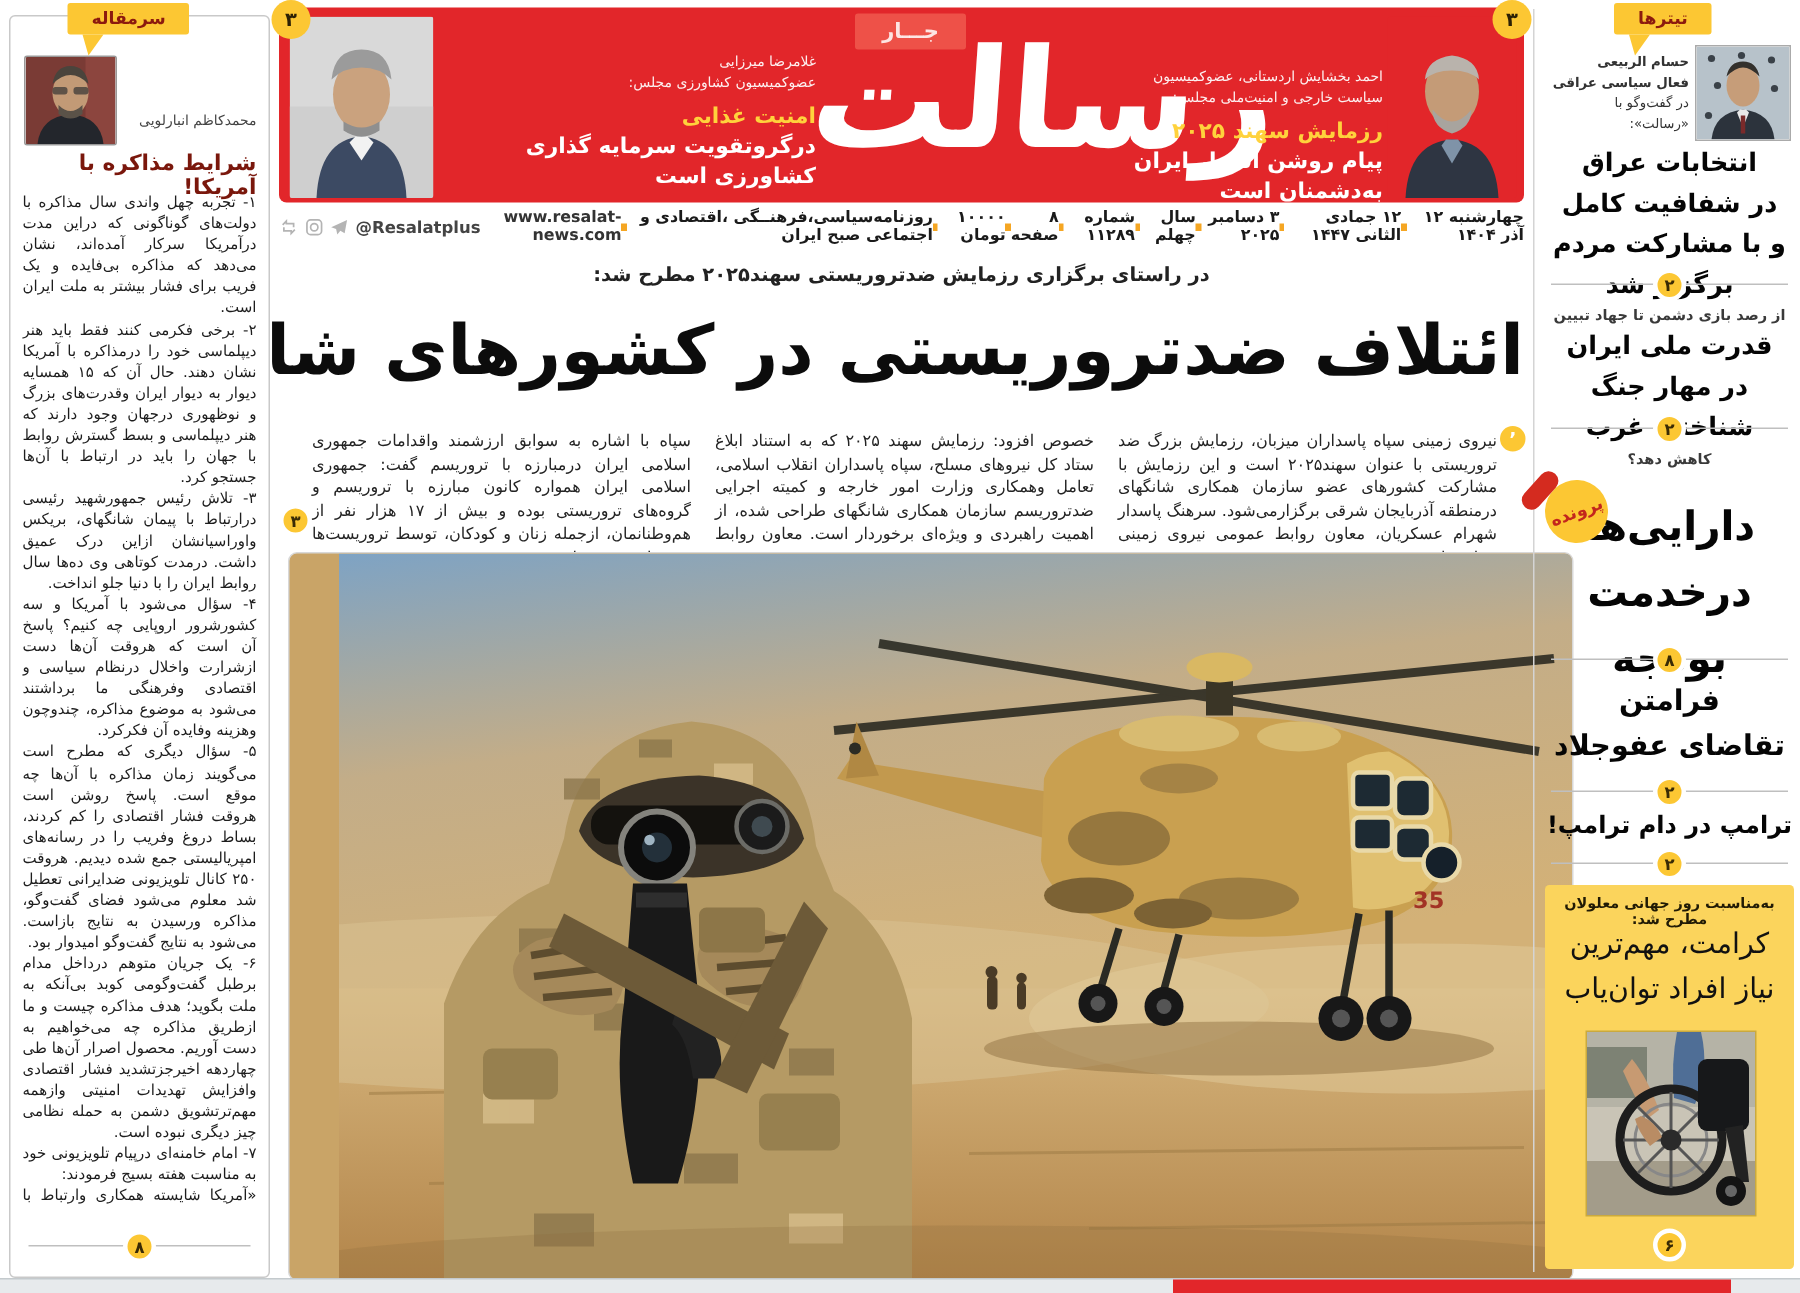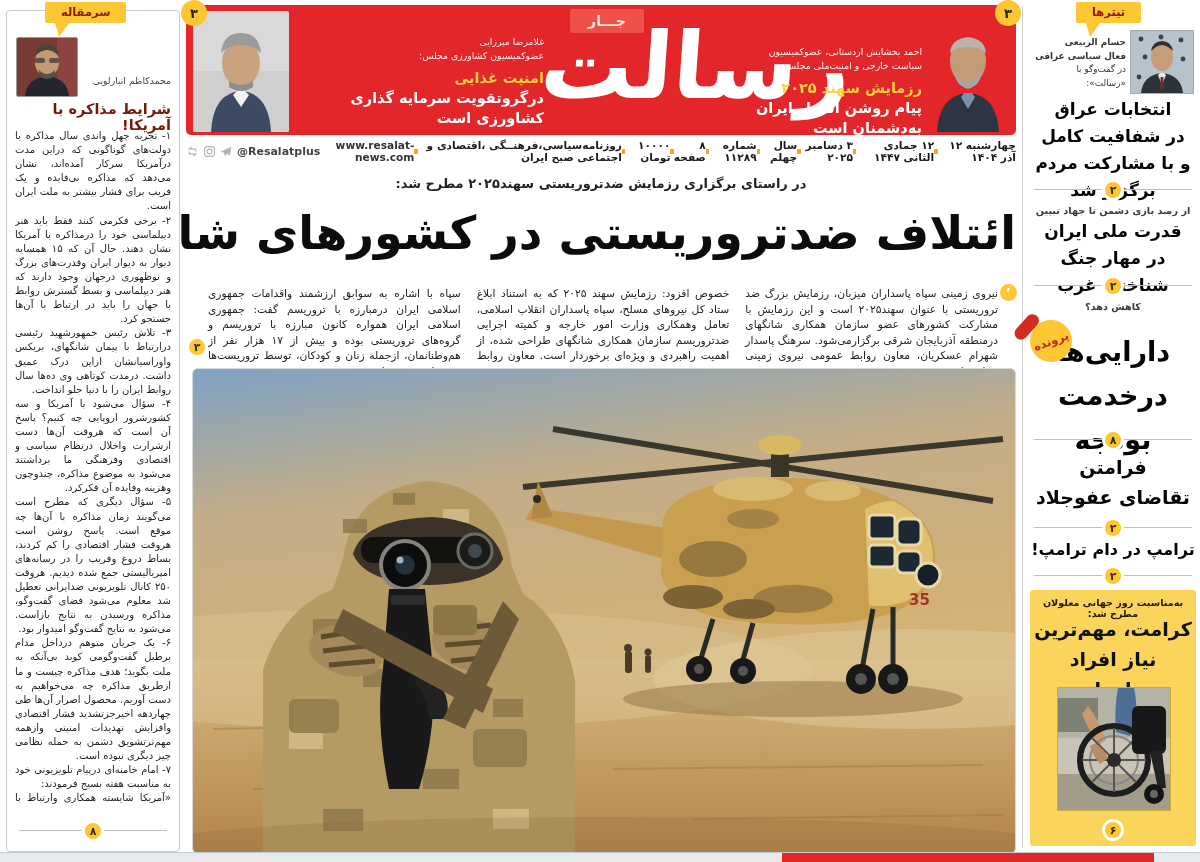--- a/index.html
+++ b/index.html
@@ -60,21 +60,21 @@
             font-size:46px;line-height:82px;font-weight:bold;color:#0c0c0c;letter-spacing:-1px;}
   .lead-body{left:208px;top:286px;width:790px;height:78px;display:flex;direction:rtl;gap:16px;
              text-align:justify;font-size:10.7px;line-height:15.6px;color:#232323;}
   .lead-body .col{flex:1;}
   .quote-icon{left:1000px;top:284px;width:17px;height:17px;border-radius:50%;background:#fcc733;
       color:#fff;font-weight:bold;display:flex;align-items:center;justify-content:center;
       font-size:12px;transform:rotate(180deg);}
   .lead-badge{left:186px;top:336px;}
 
   
-  .photo{left:192px;top:368px;width:822px;height:484px;border:1px solid #d8d8d8;border-radius:6px;overflow:hidden;background:#c9a467;}
+  .photo{left:192px;top:368px;width:822px;height:484px;border:1px solid #d8d8d8;border-radius:6px;overflow:hidden;background:#c9a467;padding-left:33px;}
 
   
   .vline{left:1022px;top:6px;bottom:14px;width:1px;background:#d4d4d4;}
   .right-col{left:1030px;top:0;width:166px;height:852px;}
   .right-tab{left:46px;top:2px;}
   .rc-photo{right:2px;top:30px;width:62px;height:62px;border:1px solid #aaa;overflow:hidden;}
   .rc-cap{right:70px;top:36px;width:92px;direction:rtl;text-align:right;font-size:8.9px;line-height:13.5px;color:#333;}
   .rc-cap .b{font-weight:bold;}
   .rc-h{position:absolute;left:0;right:0;text-align:center;direction:rtl;font-weight:bold;color:#050505;}
   .h17{font-size:17px;line-height:27px;}
@@ -84,21 +84,21 @@
   .rc-kick{position:absolute;left:0;right:0;text-align:center;direction:rtl;font-size:9.7px;
            font-weight:bold;color:#3a3a3a;line-height:13.5px;}
   .parvandeh{position:absolute;left:0px;top:320px;width:42px;height:42px;border-radius:50%;
      background:#fcc733;display:flex;align-items:center;justify-content:center;
      transform:rotate(-20deg);color:#c3261d;font-weight:bold;font-size:11.5px;z-index:2;}
   .parvandeh:before{content:"";position:absolute;top:-7px;left:-12px;width:30px;height:13px;
      background:#d42b1f;border-radius:7px;transform:rotate(-28deg);}
   .ybox{left:0;top:590px;width:166px;height:256px;background:#fbd45c;border-radius:3px;}
   .ybox .kick{position:absolute;left:4px;right:4px;top:7px;text-align:center;direction:rtl;
       font-size:9.6px;font-weight:bold;color:#201a05;}
-  .ybox .h{position:absolute;left:0;right:0;text-align:center;direction:rtl;font-weight:bold;
+  .ybox .h{position:absolute;left:0;right:0;text-align:center;direction:rtl;font-weight:normal;
       color:#111;font-size:19px;line-height:30px;}
   .ybox .ph{position:absolute;left:27px;top:97px;width:112px;height:122px;overflow:hidden;border:1px solid #caa93e;}
   .ybox .num-circle{position:absolute;left:72px;bottom:5px;}
 
   
   .bottombar{left:0;top:852px;width:1200px;height:10px;background:#e7eaec;border-top:1px solid #c4cacd;}
   .bottomred{left:782px;top:853px;width:372px;height:9px;background:#e2262a;}
 </style>
 </head>
 <body>

